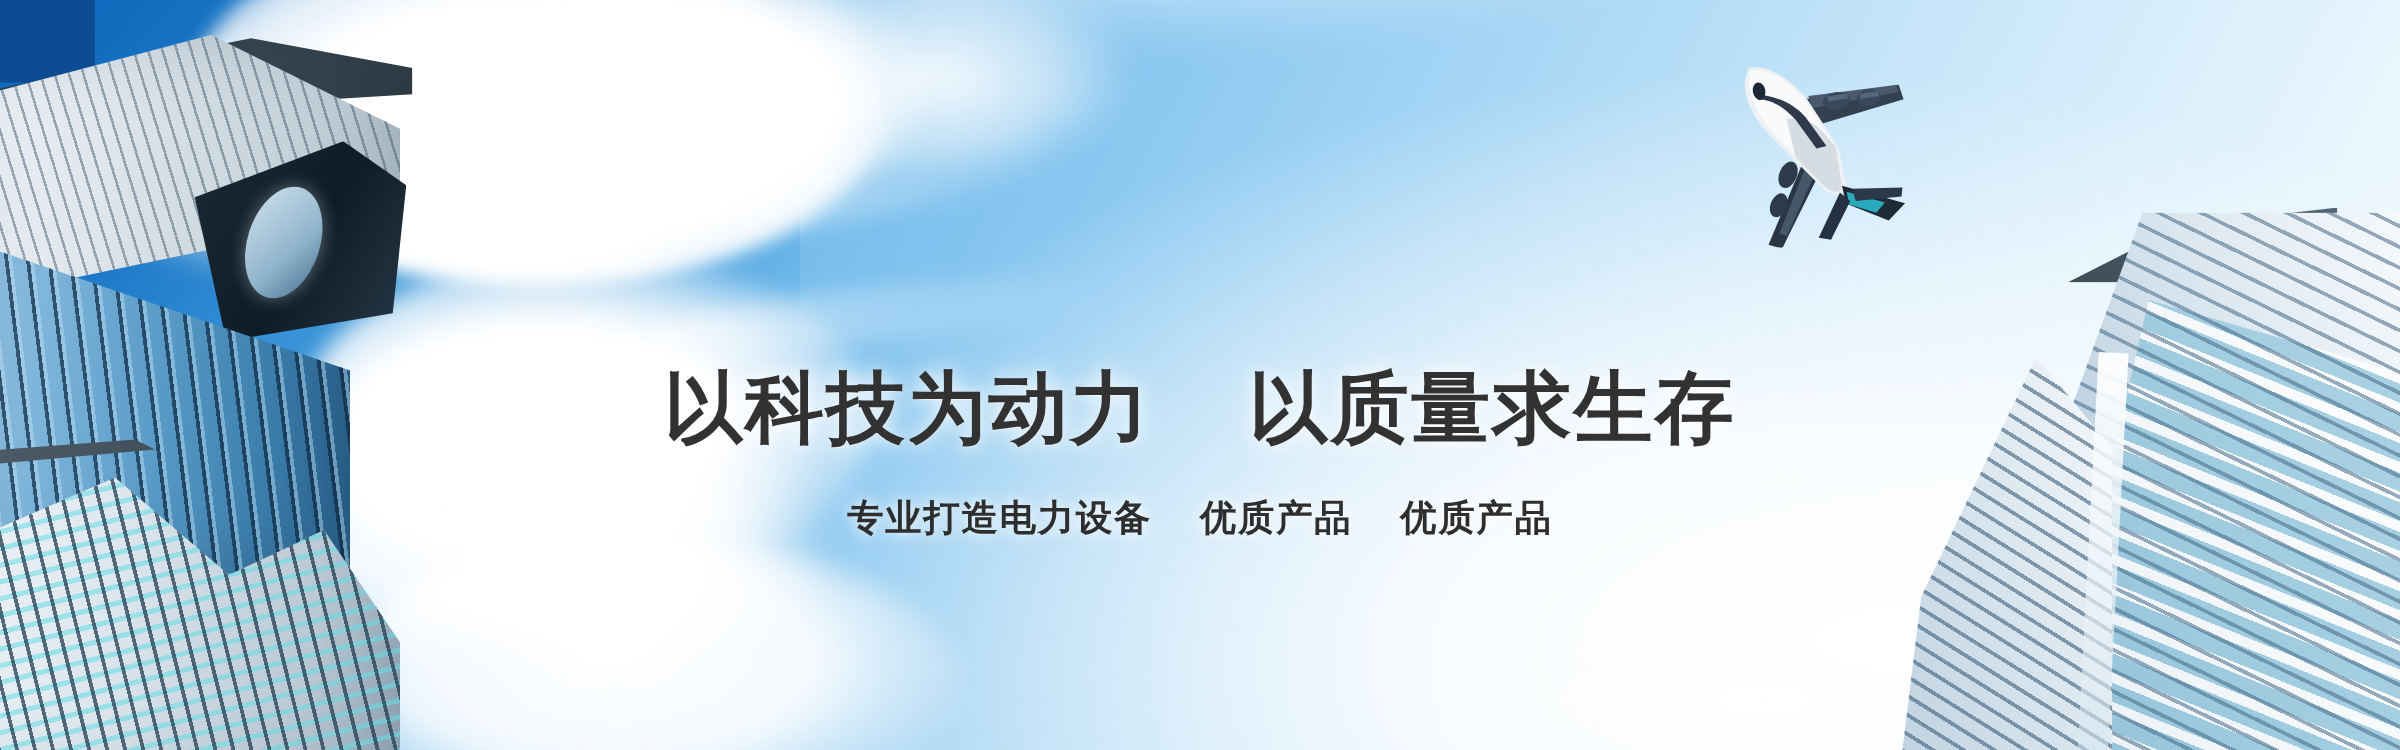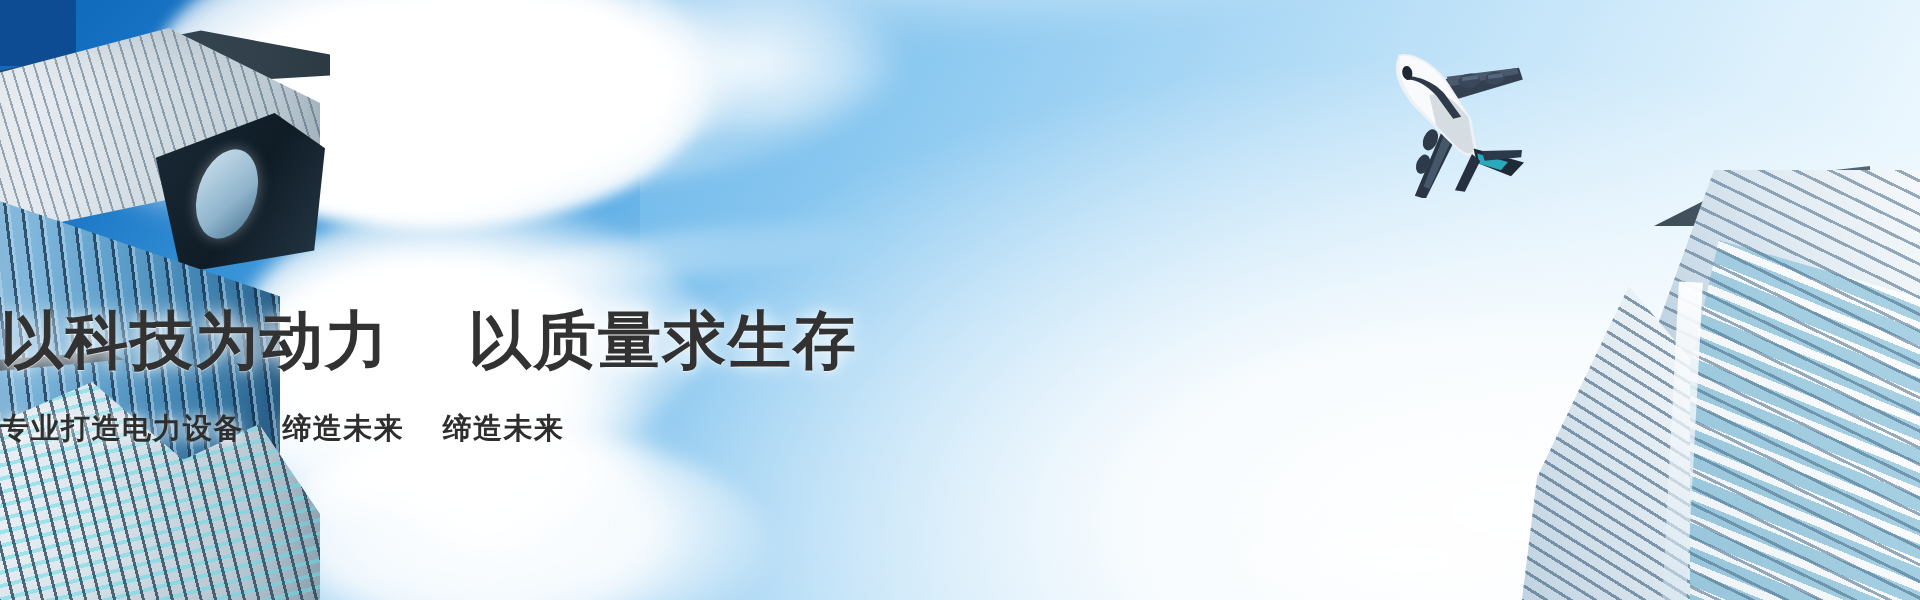--- a/index.html
+++ b/index.html
@@ -186,21 +186,22 @@
     transform:rotate(3deg);
   }
 
   
   .plane{
     position:absolute; left:1352px; top:18px; width:200px; height:180px;
   }
 
   
   .copy{
-    position:absolute; left:0; right:0; top:309px;
+    position:absolute; left:0; right:0; top:296px;
+    text-align:center;
     z-index:9;
   }
   .headline{
     font-size:63px;
     line-height:1;
     font-weight:700;
     color:#323232;
     letter-spacing:2px;
     white-space:pre;
     text-shadow:
@@ -303,16 +304,16 @@
         <path d="M101 142 L124 164 L114 168 L98 152 Z" fill="#2aa9bd"></path>
 
         <path d="M96 140 L64 164 L72 170 L100 150 Z" fill="#253140"></path>
         <path d="M106 142 L142 160 L138 166 L104 152 Z" fill="#2c394a"></path>
       </g>
     </svg>
   </div>
 
   <div class="copy">
     <div class="headline">以科技为动力    以质量求生存</div>
-    <div class="subline">专业打造电力设备    缔造未来    缔造未来</div>
+    <div class="subline">专业打造电力设备    优质产品    优质产品</div>
   </div>
 
 </div>
 
 </body></html>

